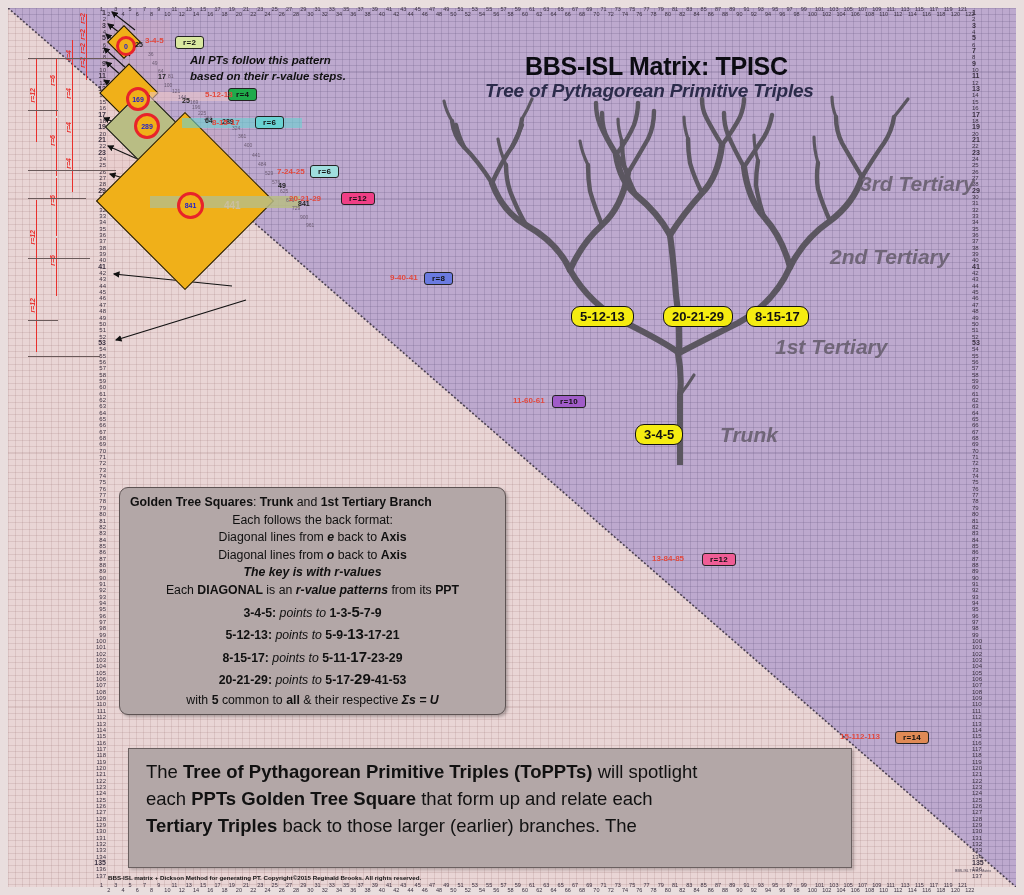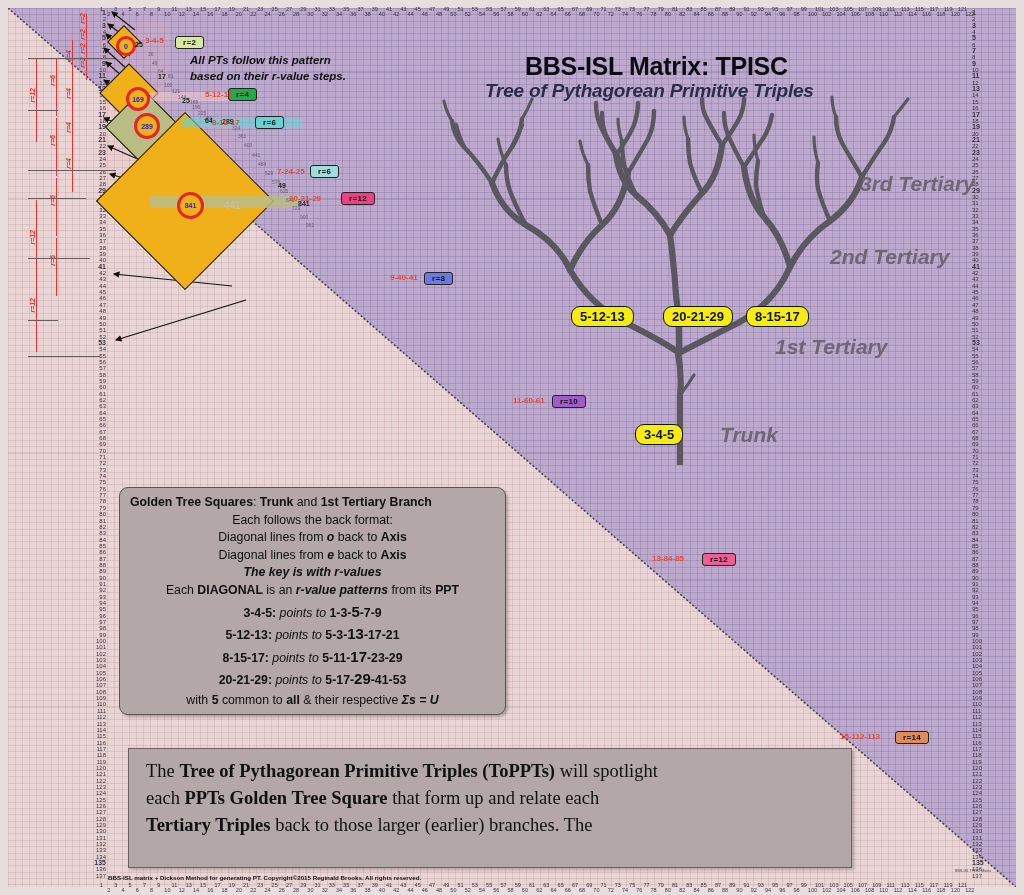--- a/index.html
+++ b/index.html
@@ -84,21 +84,21 @@
   .ib-line{text-align:center;font-size:12.3px;color:#101010;line-height:17.6px;
     white-space:nowrap;}
   .ib-line.left{text-align:left;}
   .b{font-weight:bold;}
   .i{font-style:italic;}
   .bi{font-weight:bold;font-style:italic;}
   .lg{font-size:15px;font-weight:bold;}
 
   .bigbox{position:absolute;background:#b3a7a7;border:1px solid #6a6060;
     box-shadow:2px 2px 3px rgba(0,0,0,.22);}
-  .bb-line{font-size:18.5px;color:#111;line-height:27px;white-space:nowrap;font-family:Liberation Serif, serif;}
+  .bb-line{font-size:18.5px;color:#111;line-height:27px;white-space:nowrap;}
 
   .footer{position:absolute;font-size:6.2px;font-weight:bold;color:#111;}
   .corner-note{position:absolute;font-size:3.6px;color:#4a4050;}
 </style>
 </head>
 <body>
 
 <div id="stage">
 
   <div class="matrix-bg"></div>
@@ -848,32 +848,32 @@
   <div class="ppt-pill" style="left:746px;top:306px;">8-15-17</div>
   <div class="ppt-pill" style="left:635px;top:424px;">3-4-5</div>
 
   <div class="infobox" style="left:119px;top:487px;width:385px;height:226px;">
     <div style="padding:6px 8px 0 8px;">
       <div class="ib-line left" style="padding-left:2px;">
         <span class="b">Golden Tree Squares</span><span>: </span><span class="b">Trunk</span><span> and </span><span class="b">1st Tertiary Branch</span>
       </div>
       <div class="ib-line">Each follows the back format:</div>
       <div class="ib-line">
-        <span>Diagonal lines from </span><span class="bi">o</span><span> back to </span><span class="b">Axis</span>
+        <span>Diagonal lines from </span><span class="bi">e</span><span> back to </span><span class="b">Axis</span>
       </div>
       <div class="ib-line">
-        <span>Diagonal lines from </span><span class="bi">e</span><span> back to </span><span class="b">Axis</span>
+        <span>Diagonal lines from </span><span class="bi">o</span><span> back to </span><span class="b">Axis</span>
       </div>
       <div class="ib-line bi">The key is with r-values</div>
       <div class="ib-line">
         <span>Each </span><span class="b">DIAGONAL</span><span> is an </span><span class="bi">r-value patterns</span><span> from its </span><span class="b">PPT</span>
       </div>
       <div id="legendRows">
           <div class="ib-line" style="margin-top: 3px;"><span class="b">3-4-5:</span> <span class="i">points to</span> <span class="b">1-3-</span><span class="lg">5</span><span class="b">-7-9</span></div>
-          <div class="ib-line" style="margin-top: 3px;"><span class="b">5-12-13:</span> <span class="i">points to</span> <span class="b">5-3-</span><span class="lg">13</span><span class="b">-17-21</span></div>
+          <div class="ib-line" style="margin-top: 3px;"><span class="b">5-12-13:</span> <span class="i">points to</span> <span class="b">5-9-</span><span class="lg">13</span><span class="b">-17-21</span></div>
           <div class="ib-line" style="margin-top: 3px;"><span class="b">8-15-17:</span> <span class="i">points to</span> <span class="b">5-11-</span><span class="lg">17</span><span class="b">-23-29</span></div>
           <div class="ib-line" style="margin-top: 3px;"><span class="b">20-21-29:</span> <span class="i">points to</span> <span class="b">5-17-</span><span class="lg">29</span><span class="b">-41-53</span></div>
         </div>
       <div class="ib-line" style="margin-top:2px;">
         <span>with </span><span class="b">5</span><span> common to </span><span class="b">all</span><span> &amp; their respective </span><span class="bi">Σs = U</span>
       </div>
     </div>
   </div>
 
   <div class="bigbox" style="left:128px;top:748px;width:722px;height:118px;">

